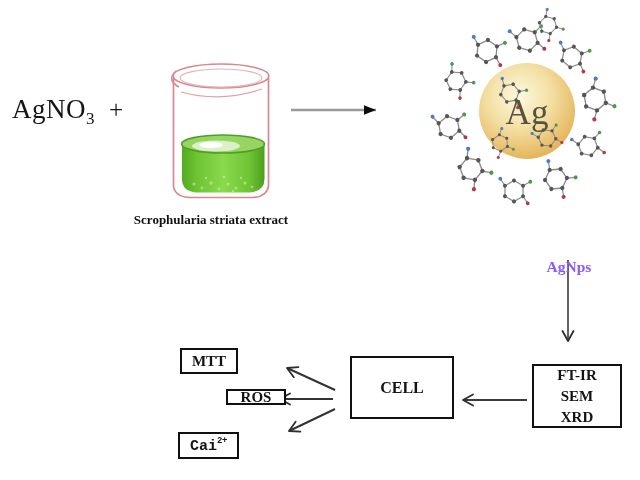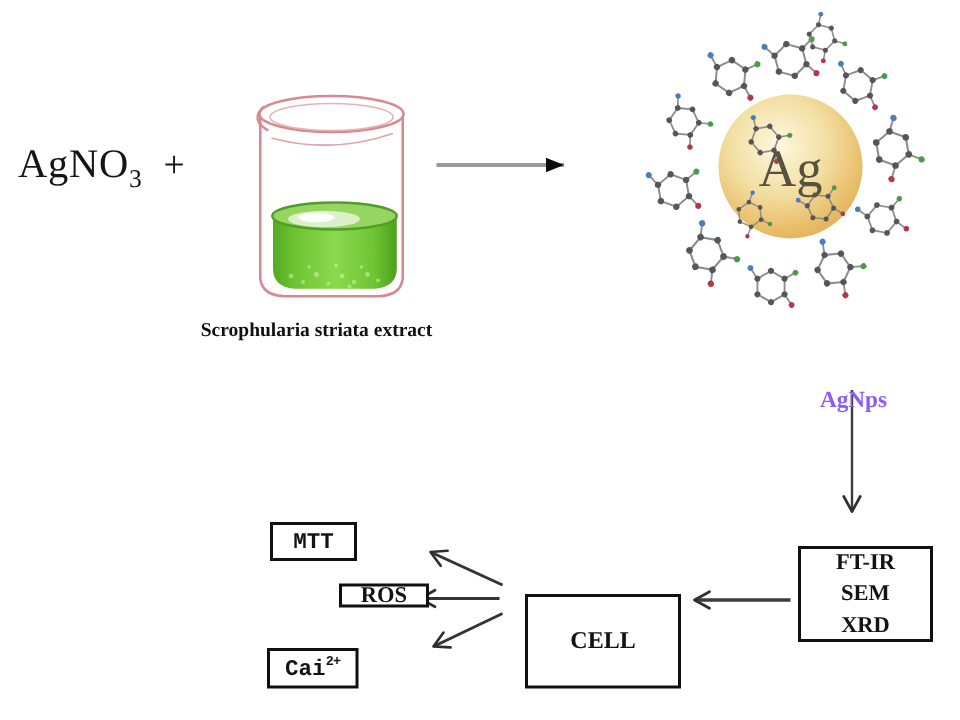--- a/index.html
+++ b/index.html
@@ -28,25 +28,25 @@
     text-align:center;font-weight:bold;font-size:15.5px;color:#8b5cf6;margin-top:32px;
   }
   .box{
     position:absolute;
     border:2.5px solid #101010;
     background:#ffffff;
     display:flex;flex-direction:column;align-items:center;justify-content:center;
     font-weight:bold;text-align:center;color:#131313;
     box-sizing:border-box;
   }
-  .box-mtt{left:180px;top:348px;width:58px;height:26px;font-size:15px;font-family:Liberation Mono, monospace;}
+  .box-mtt{left:180px;top:348px;width:58px;height:26px;font-size:15px;}
   .box-ros{left:178px;top:389px;width:60px;height:16px;font-size:15px;margin-left:48px;}
   .box-cai{left:178px;top:432px;width:61px;height:27px;font-size:15px;font-family:Liberation Mono, monospace;}
   .box-cai sup{font-size:9px;position:relative;top:-1px;letter-spacing:-0.5px;}
-  .box-cell{left:350px;top:396px;width:104px;height:63px;font-size:16px;line-height:21px;gap:44px;}
+  .box-cell{left:350px;top:356px;width:104px;height:63px;font-size:16px;line-height:21px;gap:44px;}
   .box-ftir{left:532px;top:364px;width:90px;height:64px;font-size:15px;line-height:21px;}
 </style>
 </head>
 <body>
 
 <div class="canvas">
 
   <svg class="layer" viewBox="0 0 640 480" aria-hidden="true">
     <defs>
       <linearGradient id="liqGrad" x1="0" y1="0" x2="1" y2="0">

